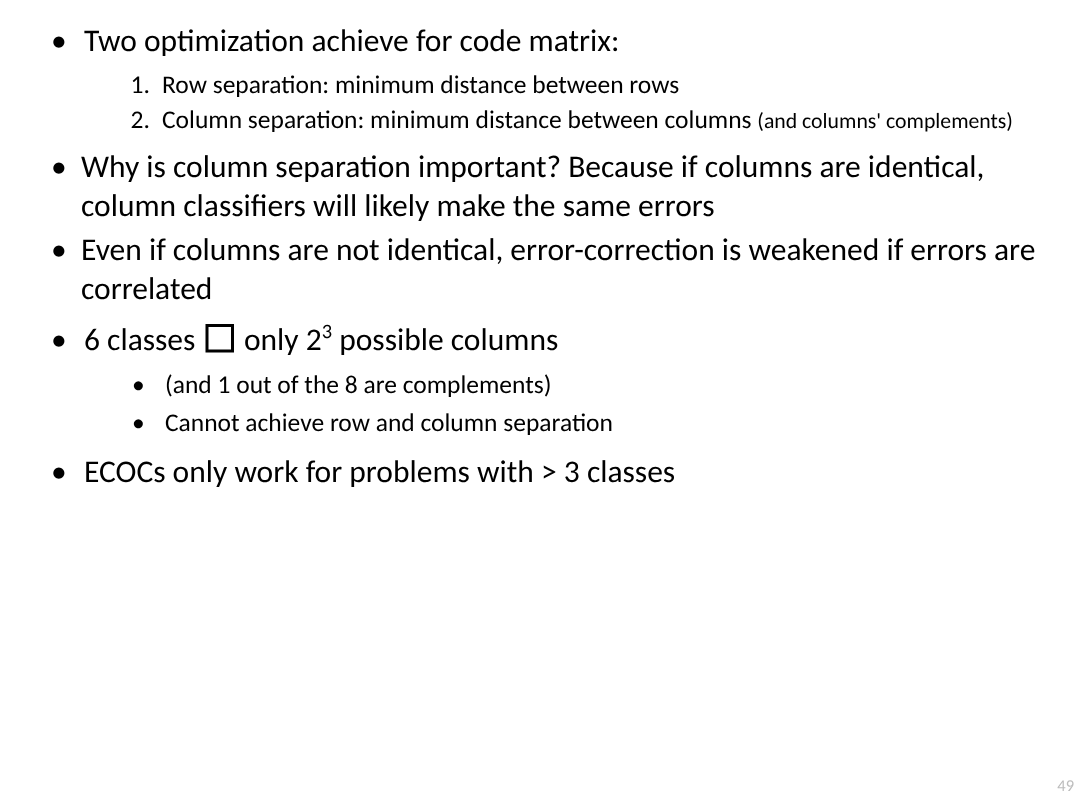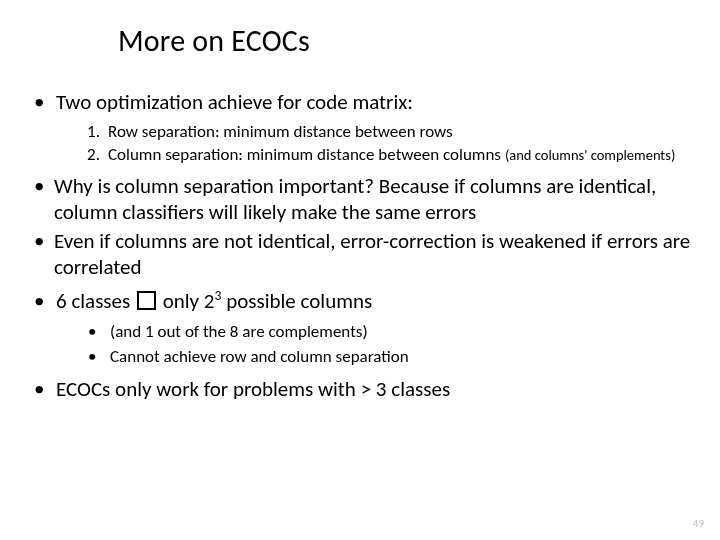--- a/index.html
+++ b/index.html
@@ -18,28 +18,27 @@
   .b2-block { margin-top: 4px; margin-bottom: 8px; }
   .b2 { font-size: 21px; line-height: 1.25; margin-left: 0; display: flex; margin-bottom: 2px;}
   .b2 .dot { width: 26px; flex: 0 0 26px; text-align: left; padding-left: 6px; }
   .b2 .txt { flex: 1; }
   .sub-list { margin-left: 60px; margin-top: 2px; margin-bottom: 6px; }
   .sub-item { font-size: 17px; line-height: 1.45; display: flex; }
   .sub-item .dot { width: 22px; flex: 0 0 22px; text-align: left; }
   .sub-item .txt { flex: 1; }
   .sup { font-size: 0.65em; vertical-align: super; line-height: 0; }
   .missing-glyph { display: inline-block; width: 0.9em; height: 0.9em; border: 2px solid #000; vertical-align: -2px; margin: 0 2px; }
-  .pagenum { position: absolute; right: 16px; bottom: 10px; font-size: 11px; color: #bdbdbd; }
+  .pagenum { position: absolute; right: 4px; bottom: 10px; font-size: 11px; color: #bdbdbd; }
 </style>
 </head>
 <body>
 
 <div class="slide">
 
-  <div class="title">More on ECOCs</div>
 
   <div class="b1">
     <div class="dot">•</div>
     <div class="txt">Two optimization achieve for code matrix:</div>
   </div>
 
   <div class="num-list">
     <div class="num-item">
       <div class="num">1.</div>
       <div class="txt"><span class="ital">Row separation</span><span>: minimum distance between rows</span></div>

